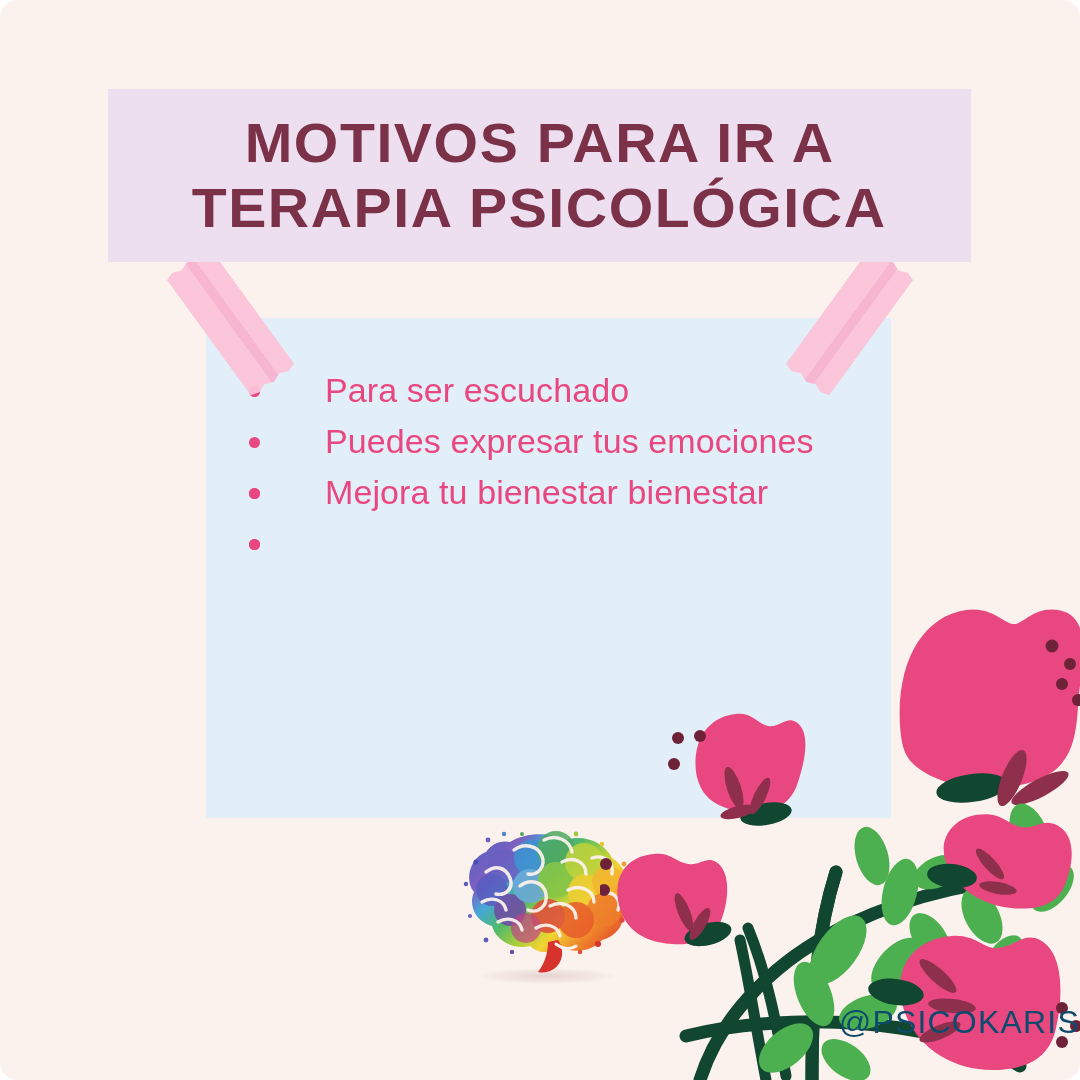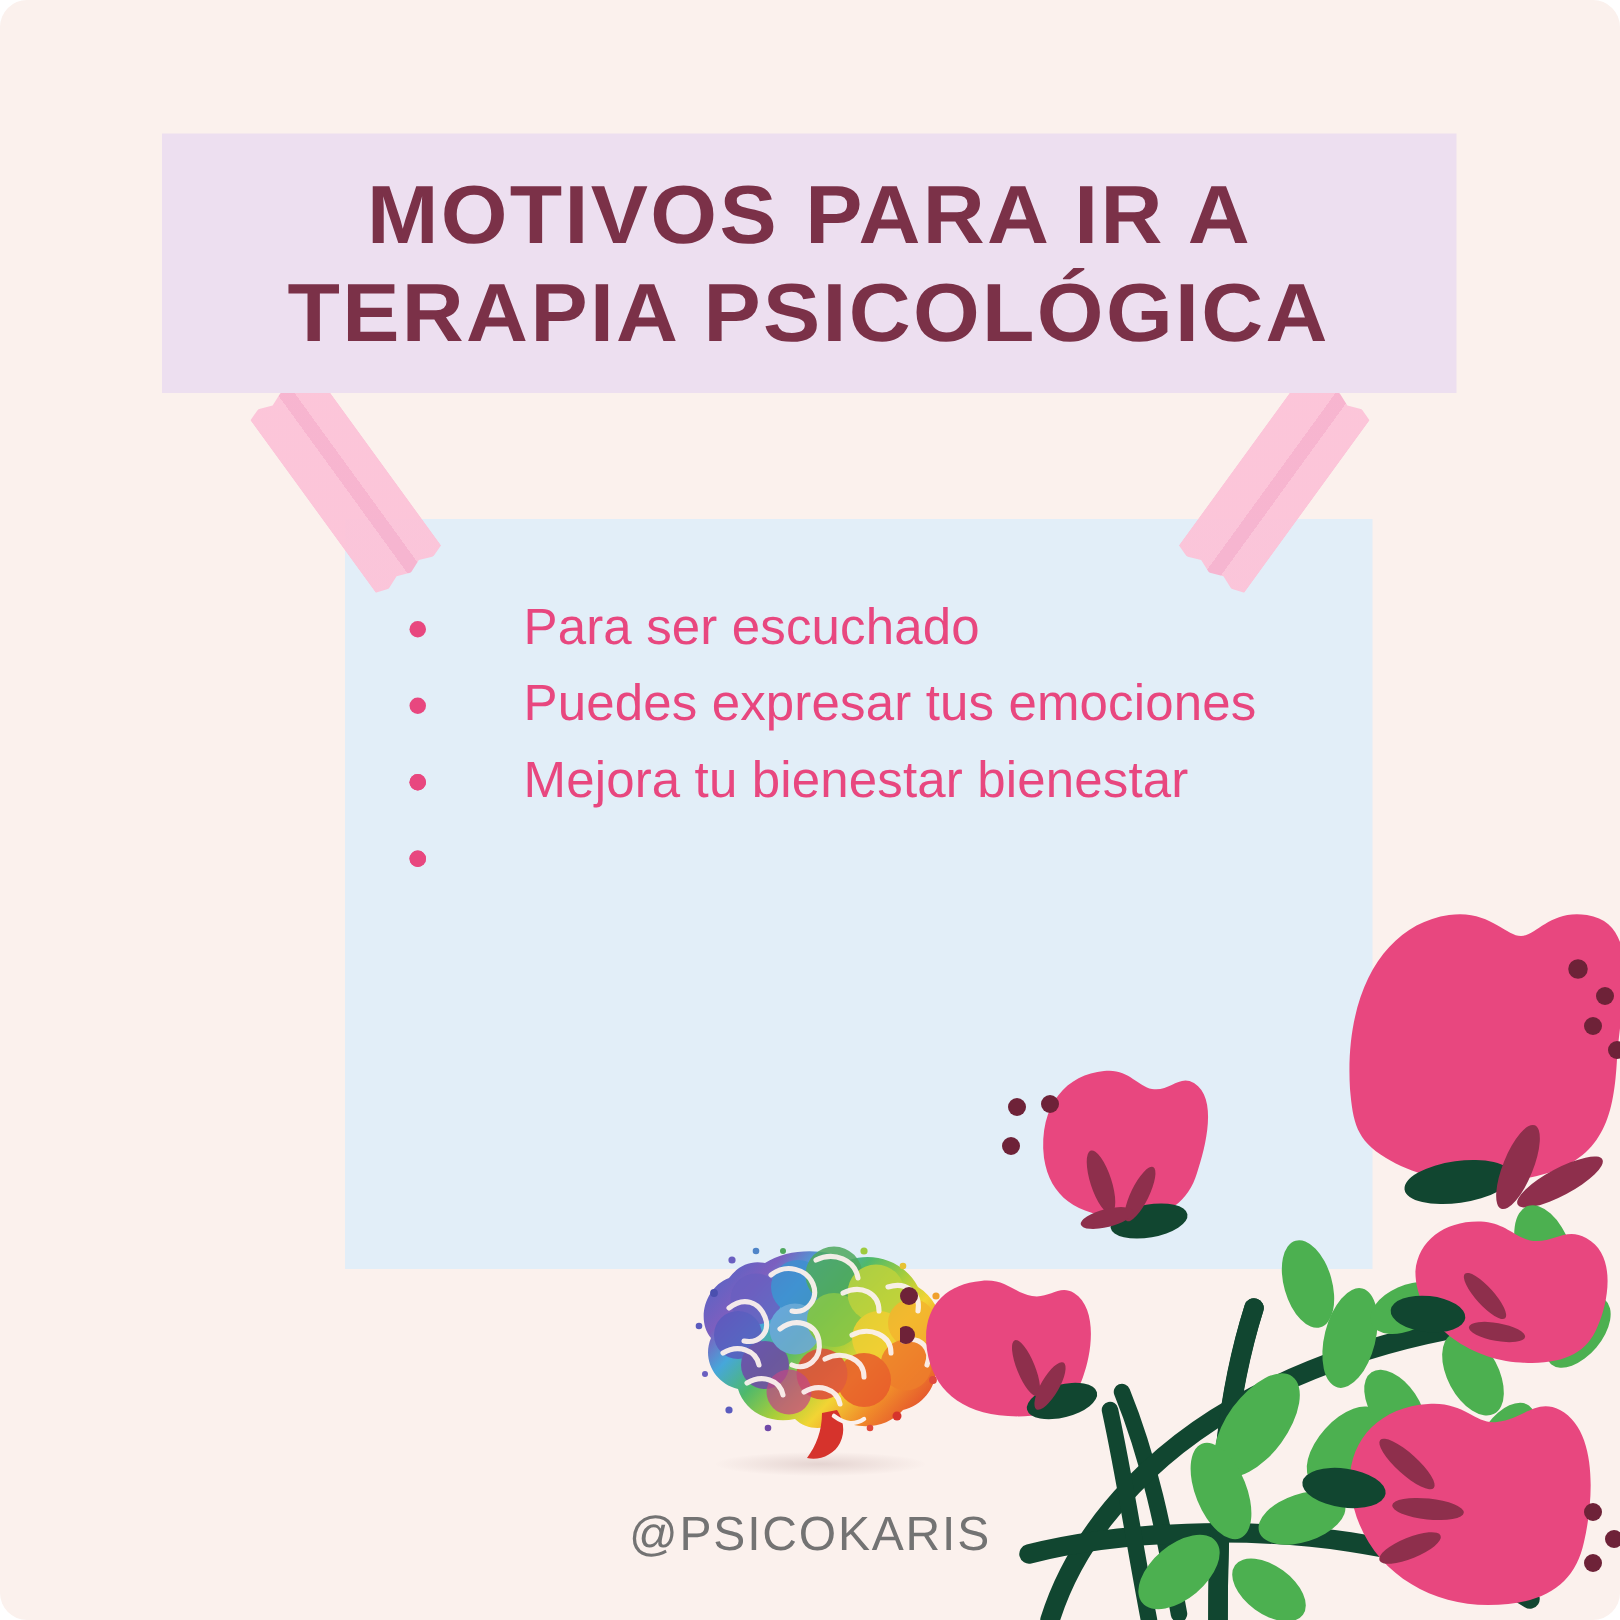--- a/index.html
+++ b/index.html
@@ -80,27 +80,26 @@
     transform: rotate(36deg);
     transform-origin: 50% 0%;
     clip-path: polygon(
       0% 2%, 16% 0%, 33% 2.5%, 50% 0%, 67% 2.5%, 84% 0%, 100% 2%,
       100% 98%, 84% 100%, 67% 97.5%, 50% 100%, 33% 97.5%, 16% 100%, 0% 98%);
   }
 
   
   #content-card {
     position: absolute;
-    left: 230px;
+    left: 206px;
     top: 318px;
     width: 685px;
     height: 500px;
     background: #E2EEF8;
     z-index: 2;
-    margin-top: 28px;
   }
   #reasons-list {
     position: absolute;
     left: 43px;
     top: 47px;
     width: 620px;
     margin: 0;
     padding: 0;
     list-style: none;
   }
@@ -143,22 +142,22 @@
     background: radial-gradient(ellipse at center, rgba(150,110,110,0.22) 0%, rgba(150,110,110,0) 72%);
     z-index: 4;
   }
 
   
   #handle {
     position: absolute;
     left: 0;
     top: 1004px;
     width: 1080px;
-    text-align: center;
-    color: #737373;
+    text-align: right;
+    color: #0c4a6e;
     font-family: "Liberation Sans", sans-serif;
     font-size: 32px;
     font-weight: 400;
     letter-spacing: 1.2px;
     z-index: 6;
   }
 
   
   #flowers {
     position: absolute;

